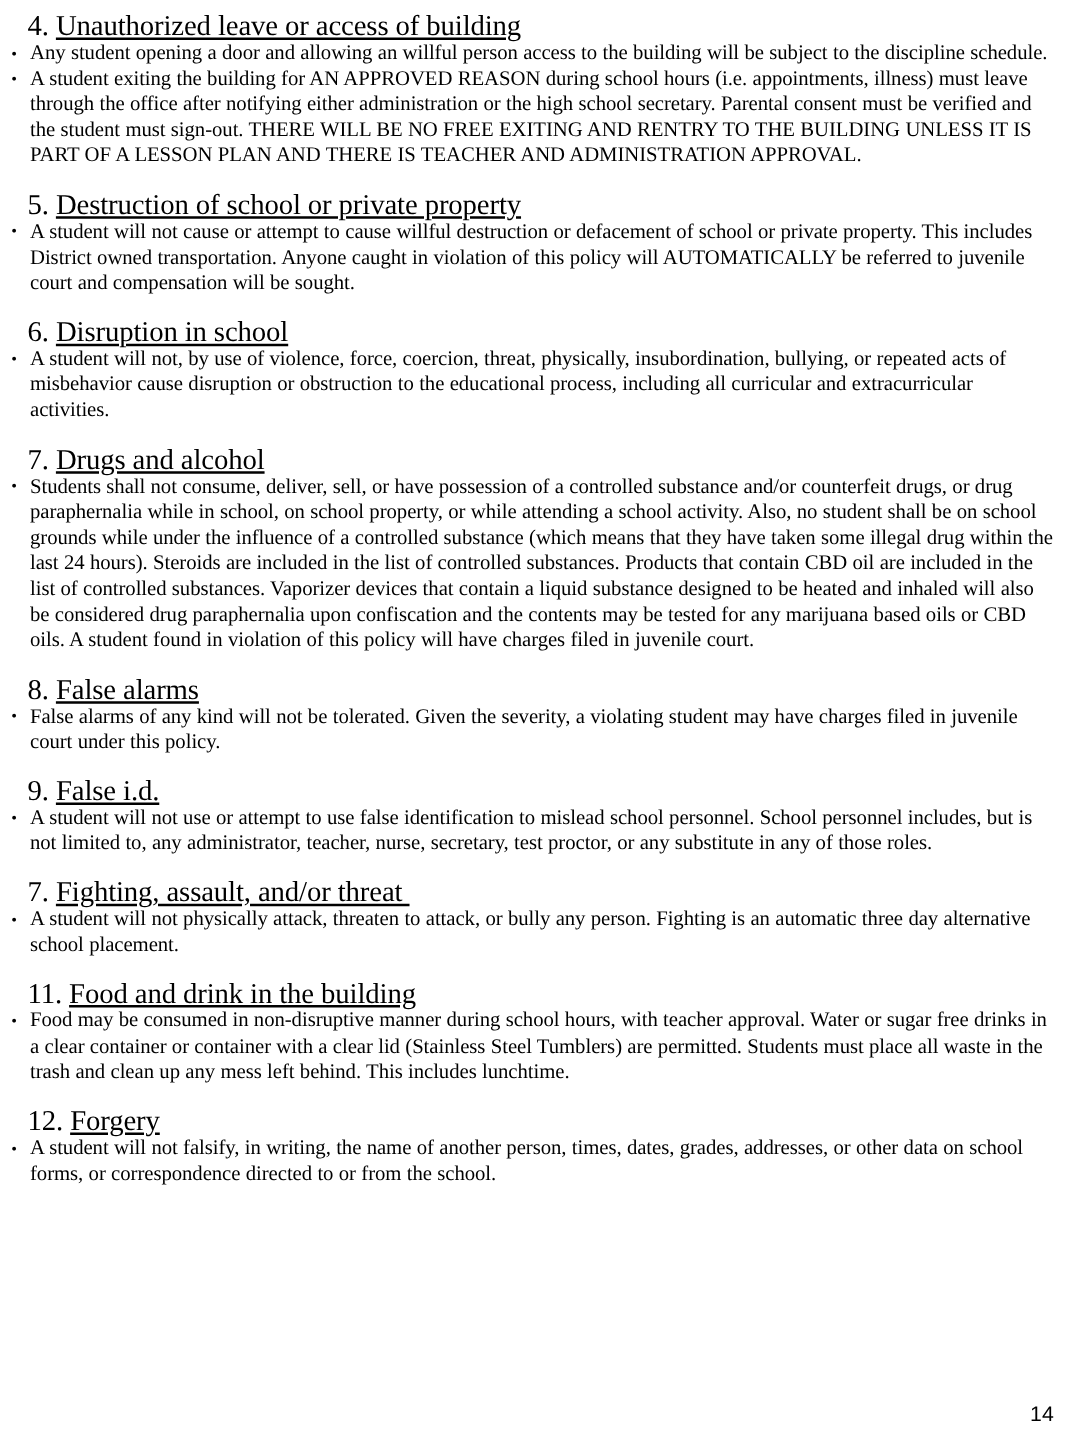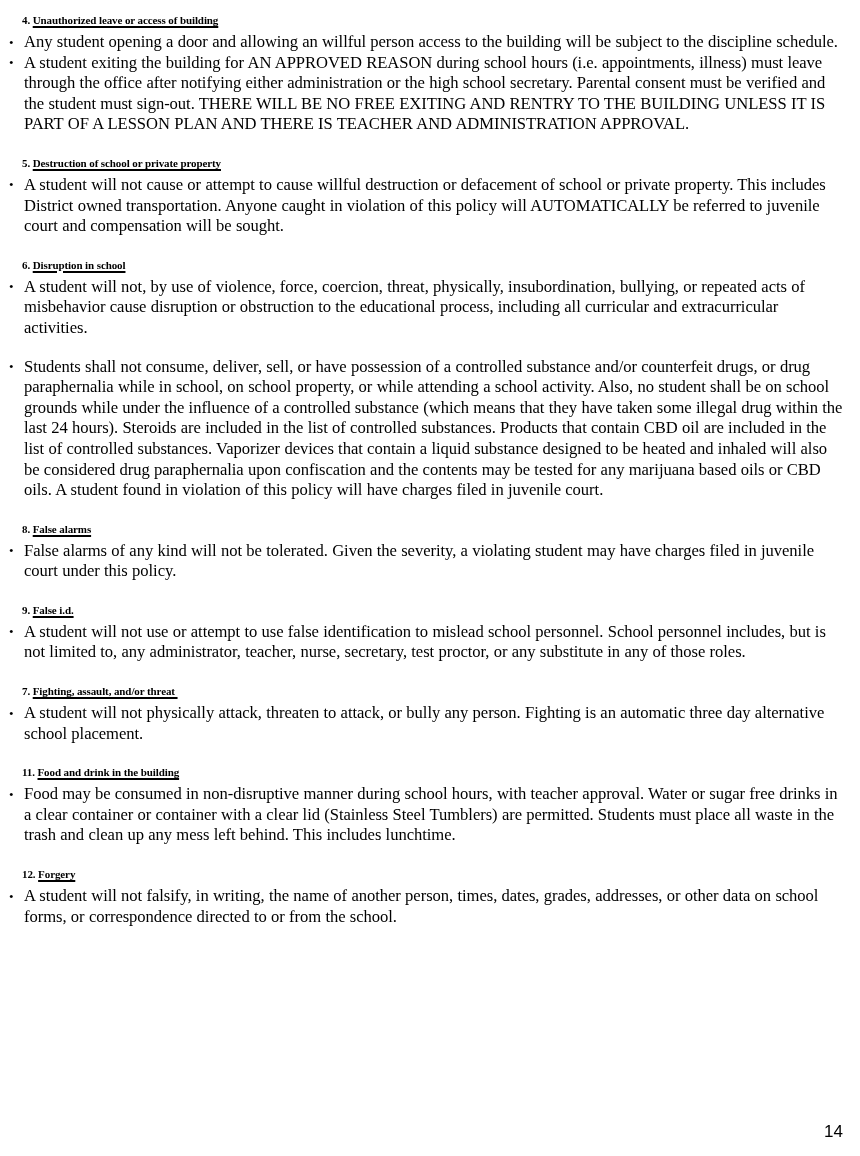--- a/index.html
+++ b/index.html
@@ -26,22 +26,22 @@
   .doc-body {
     width: 843px;
   }
   .section {
     margin: 0;
   }
   .section + .section {
     margin-top: 18px;
   }
   .section-heading {
-    font-size: 11px;
-    font-weight: bold;
+    font-size: 23px;
+    font-weight: normal;
     line-height: 21px;
     margin: 0 0 1px 22px;
     letter-spacing: -0.1px;
     white-space: pre;
   }
   .section-heading .num {
     text-decoration: none;
   }
   .section-heading .title {
     text-decoration: underline;
@@ -99,20 +99,21 @@
           <li>A student will not cause or attempt to cause willful destruction or defacement of school or private property.  This includes District owned transportation.  Anyone caught in violation of this policy will AUTOMATICALLY be referred to juvenile court and compensation will be sought.</li>
         </ul>
       </div>
       <div class="section">
         <div class="section-heading"><span class="num">6.</span><span> </span><span class="title">Disruption in school</span></div>
         <ul class="bullets">
           <li>A student will not, by use of violence, force, coercion, threat, physically, insubordination, bullying, or repeated acts of misbehavior cause disruption or obstruction to the educational process, including all curricular and extracurricular activities.</li>
         </ul>
       </div>
       <div class="section">
+        <div class="section-heading"><span class="num">7.</span><span> </span><span class="title">Drugs and alcohol</span></div>
         <ul class="bullets">
           <li>Students shall not consume, deliver, sell, or have possession of a controlled substance and/or counterfeit drugs, or drug paraphernalia while in school, on school property, or while attending a school activity.  Also, no student shall be on school grounds while under the influence of a controlled substance (which means that they have taken some illegal drug within the last 24 hours).  Steroids are included in the list of controlled substances.  Products that contain CBD oil are included in the list of controlled substances.  Vaporizer devices that contain a liquid substance designed to be heated and inhaled will also be considered drug paraphernalia upon confiscation and the contents may be tested for any marijuana based oils or CBD oils.  A student found in violation of this policy will have charges filed in juvenile court.</li>
         </ul>
       </div>
       <div class="section">
         <div class="section-heading"><span class="num">8.</span><span> </span><span class="title">False alarms</span></div>
         <ul class="bullets">
           <li>False alarms of any kind will not be tolerated.  Given the severity, a violating student may have charges filed in juvenile court under this policy.</li>
         </ul>
       </div>

